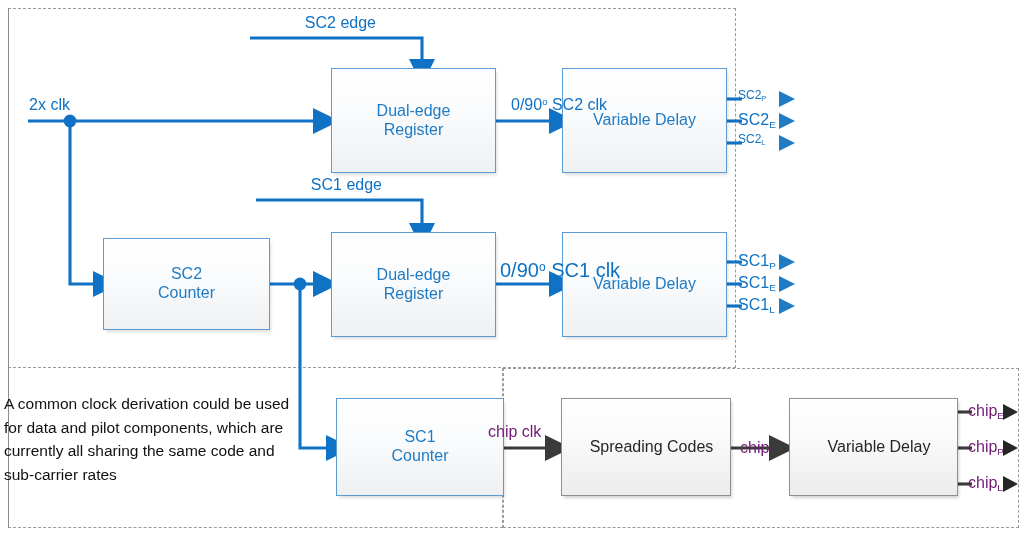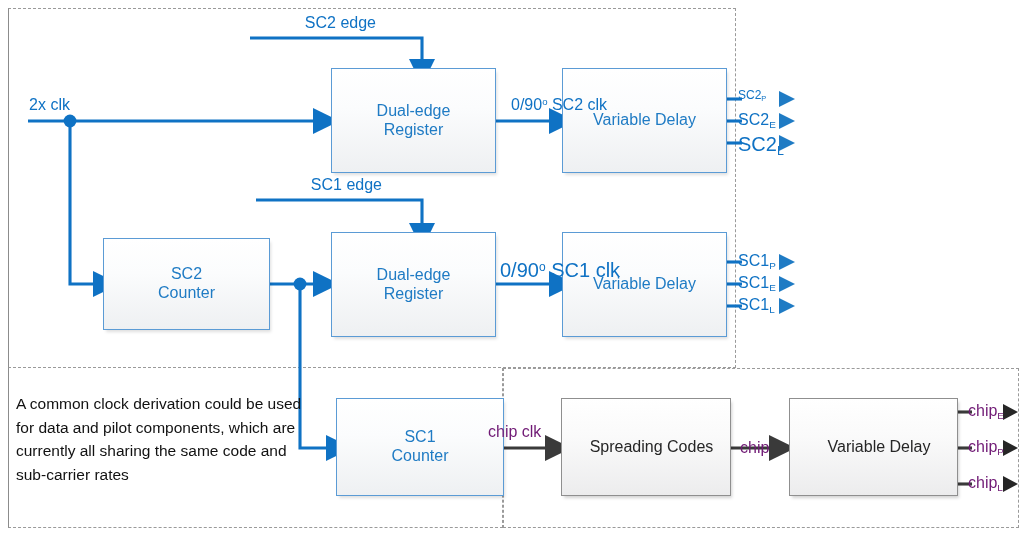--- a/index.html
+++ b/index.html
@@ -185,21 +185,21 @@
   <div class="lbl dark" style="left:740px;top:439px;font-size:16px;">
     <span>chip</span>
   </div>
 
   <div class="lbl blue" style="left:738px;top:89px;font-size:12px;">
     <span>SC2</span><sub>P</sub>
   </div>
   <div class="lbl blue" style="left:738px;top:111px;font-size:16px;">
     <span>SC2</span><sub>E</sub>
   </div>
-  <div class="lbl blue" style="left:738px;top:133px;font-size:20px;">
+  <div class="lbl blue" style="left:738px;top:133px;font-size:12px;">
     <span>SC2</span><sub>L</sub>
   </div>
 
   <div class="lbl blue" style="left:738px;top:252px;font-size:16px;">
     <span>SC1</span><sub>P</sub>
   </div>
   <div class="lbl blue" style="left:738px;top:274px;font-size:16px;">
     <span>SC1</span><sub>E</sub>
   </div>
   <div class="lbl blue" style="left:738px;top:296px;font-size:16px;">
@@ -209,20 +209,20 @@
   <div class="lbl dark" style="left:968px;top:402px;font-size:16px;">
     <span>chip</span><sub>E</sub>
   </div>
   <div class="lbl dark" style="left:968px;top:438px;font-size:16px;">
     <span>chip</span><sub>P</sub>
   </div>
   <div class="lbl dark" style="left:968px;top:474px;font-size:16px;">
     <span>chip</span><sub>L</sub>
   </div>
 
-  <div class="note" style="left:16px;top:392px;width:300px;font-size:15.5px;">
+  <div class="note" style="left:4px;top:392px;width:300px;font-size:15.5px;">
     <span class="bl">A common clock derivation could be</span>
     <span class="bl">used for data and pilot components,</span>
     <span class="bl">which are currently all sharing the</span>
     <span class="bl">same code and sub-carrier rates</span>
   </div>
 
 </div>
 
 </body></html>

